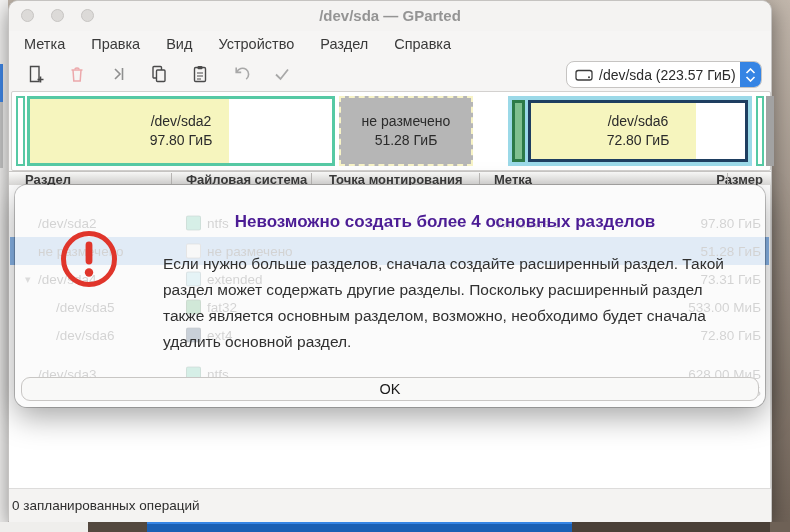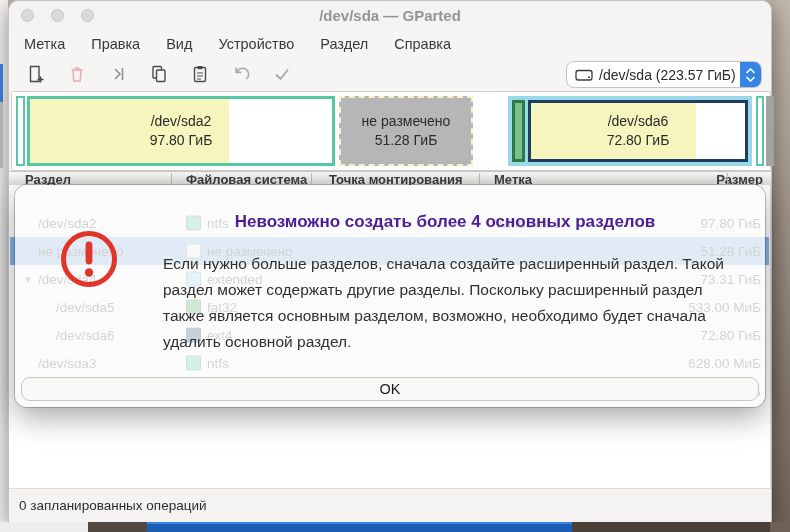--- a/index.html
+++ b/index.html
@@ -82,21 +82,21 @@
   .dlg-body{position:absolute;left:148px;top:66px;width:566px;font-size:15.5px;
     line-height:26px;color:#303030;}
   .warn-icon{position:absolute;left:43px;top:43px;width:62px;height:62px;}
   .ok-btn{position:absolute;left:6px;right:6px;bottom:6px;height:24px;background:#f9f9f8;
     border:1px solid #c8c6c4;border-radius:9px;font-size:14.5px;color:#1a1a1a;
     display:flex;align-items:center;justify-content:center;}
 
   
   .statusbar{position:absolute;left:0;right:0;top:487px;height:34px;background:#f4f3f2;
     border-top:1px solid #dddcdb;display:flex;align-items:center;}
-  .status-text{font-size:13.5px;color:#2e2e2e;padding-left:10px;}
+  .status-text{font-size:13.5px;color:#2e2e2e;padding-left:3px;}
 </style>
 </head>
 <body>
 
 <div id="screen">
   <div class="left-sliver"></div>
   <div class="frag-blue"></div>
   <div class="frag-gray"></div>
 
   <div class="window">
@@ -246,21 +246,21 @@
         <span class="fs-square" style="background: rgb(65, 168, 95);"></span>
         <span class="cell c-fs">fat32</span>
         <span class="cell c-size">533.00 МиБ</span>
       </div>
       <div class="trow" style="top:136px">
         <span class="cell c-name ind">/dev/sda6</span>
         <span class="fs-square" style="background: rgb(30, 62, 96);"></span>
         <span class="cell c-fs">ext4</span>
         <span class="cell c-size">72.80 ГиБ</span>
       </div>
-      <div class="trow" style="top:164px">
+      <div class="trow" style="top:175px">
         <span class="cell c-name">/dev/sda3</span>
         <span class="fs-square" style="background: rgb(86, 201, 164);"></span>
         <span class="cell c-fs">ntfs</span>
         <span class="cell c-size">628.00 МиБ</span>
       </div>
       <div class="trow" style="top:192px">
         <span class="cell c-name">не размечено</span>
         <span class="fs-square" style="background: rgb(242, 241, 240);"></span>
         <span class="cell c-fs">не размечено</span>
         <span class="cell c-size">7.59 МиБ</span>

